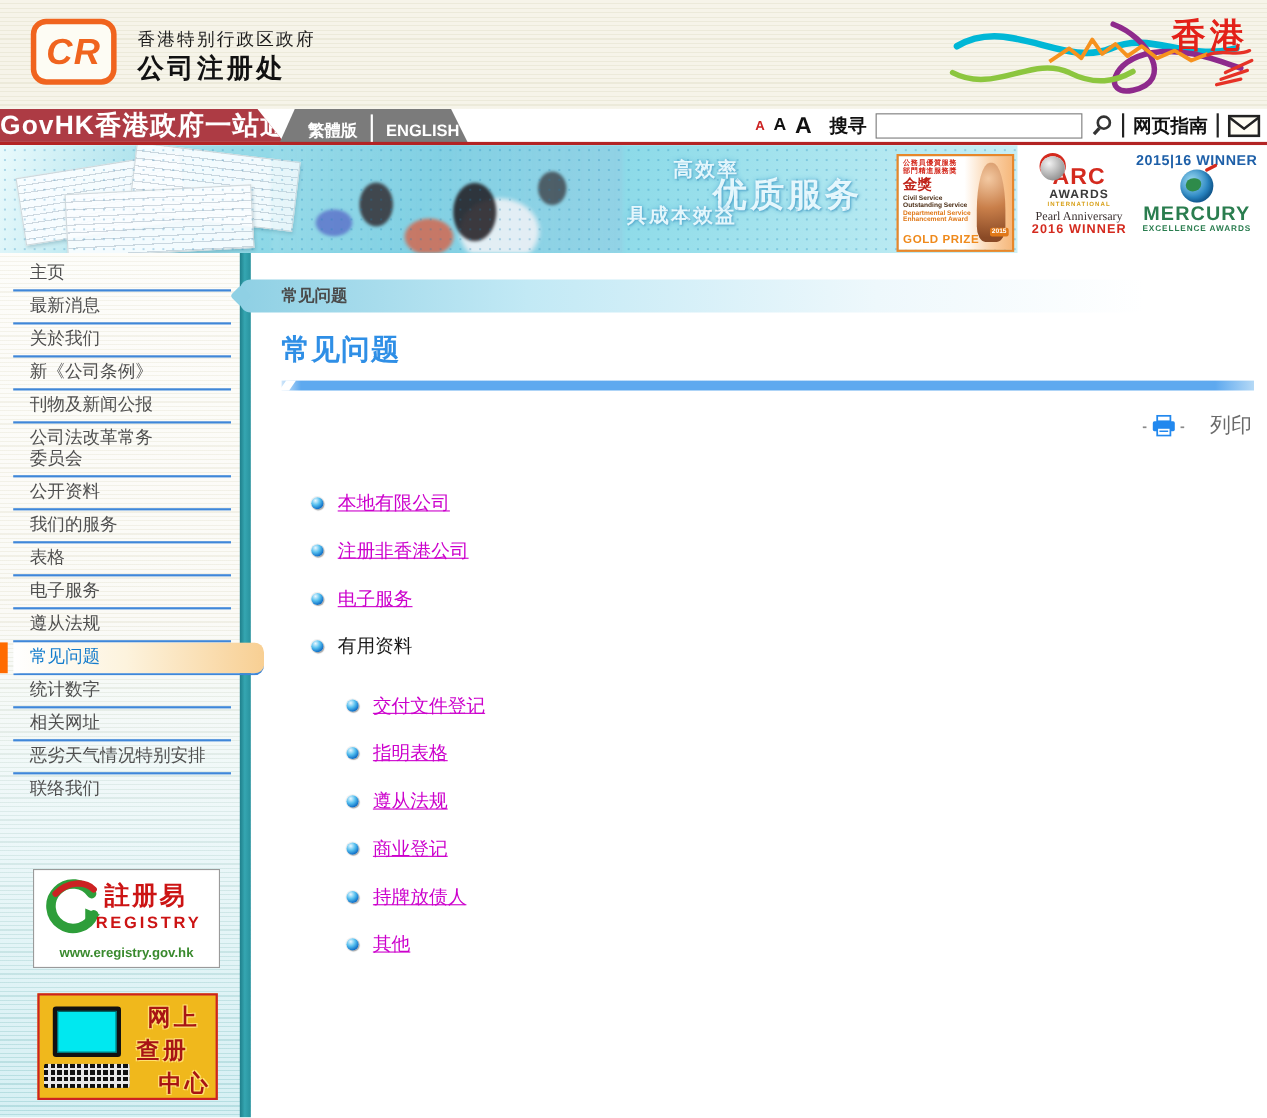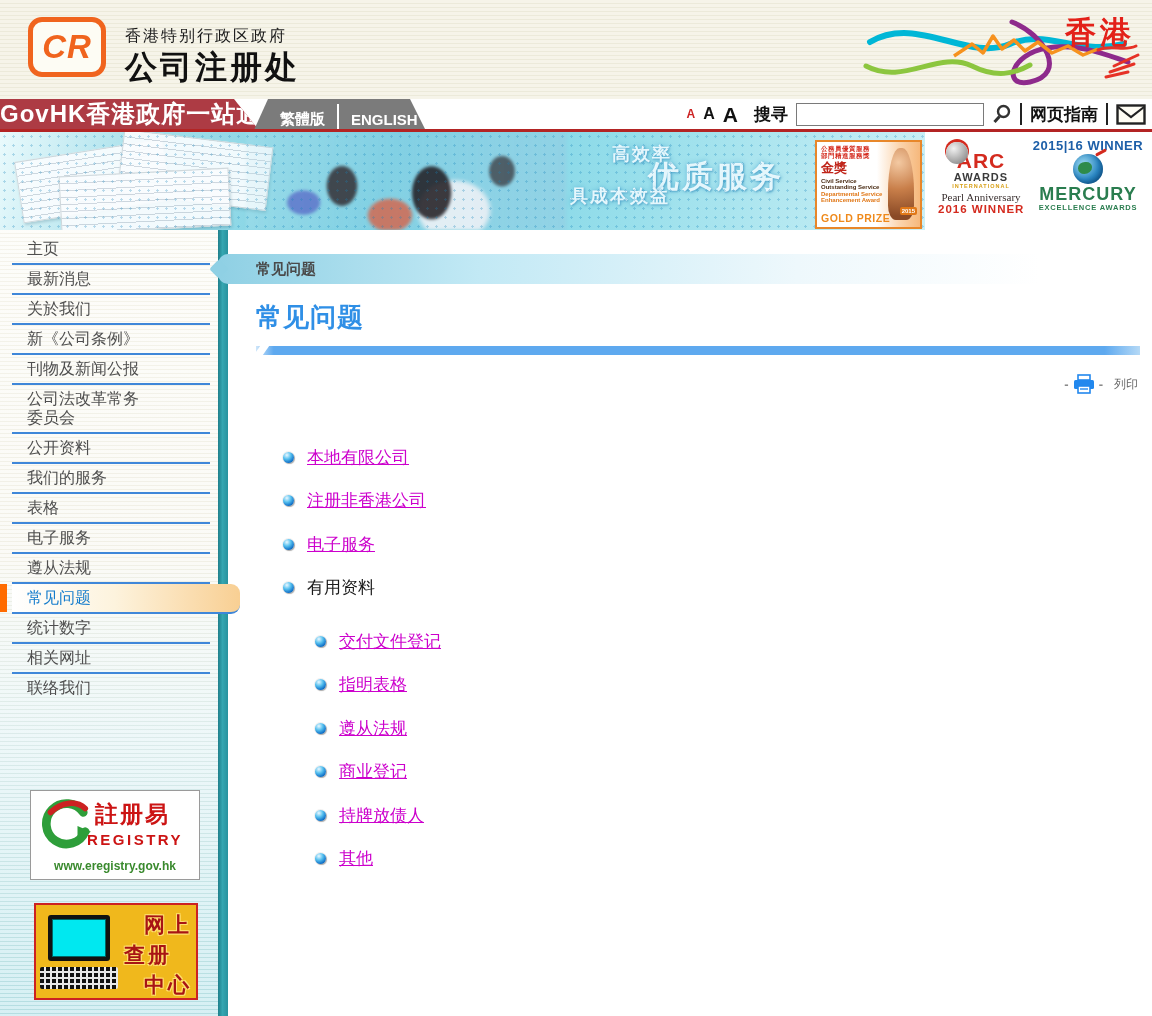--- a/index.html
+++ b/index.html
@@ -7,21 +7,21 @@
   .page { position:relative; width:1152px; height:1016px; overflow:hidden; background:#fff; }
 
   
   .hdr { position:absolute; left:0; top:0; width:1152px; height:99px;
     background:repeating-linear-gradient(180deg,#f6f4e9 0 3px,#eceada 3px 4px); }
   .cr-logo { position:absolute; left:28px; top:17px; width:78px; height:60px;
     border:5px solid #f0641e; border-radius:14px; background:#fdfcf4;
     display:flex; align-items:center; justify-content:center; }
   .cr-logo span { color:#f0641e; font-size:33px; font-weight:bold; font-style:italic; letter-spacing:1px; }
   .gov-line { position:absolute; left:125px; top:26px; font-size:16px; color:#1a1a1a; letter-spacing:2px; }
-  .dept-name { position:absolute; left:125px; top:46px; font-size:32px; font-weight:bold; color:#111; letter-spacing:3px; }
+  .dept-name { position:absolute; left:125px; top:46px; font-size:24px; font-weight:bold; color:#111; letter-spacing:3px; }
   .brand { position:absolute; left:862px; top:2px; width:285px; height:96px; }
   .brand-text { position:absolute; right:12px; top:10px; font-size:31px; font-weight:bold; color:#e32119; letter-spacing:4px; }
 
   
   .bar-red { position:absolute; left:0; top:99px; width:258px; height:30px; background:#ad3b44;
     clip-path:polygon(0 0,234px 0,258px 100%,0 100%); display:flex; align-items:center; }
   .bar-red span { color:#fff; font-size:24px; font-weight:bold; padding-left:0; letter-spacing:1px; white-space:nowrap; }
   .bar-gray { position:absolute; left:250px; top:99px; width:180px; height:40px; background:#7b7b7b;
     clip-path:polygon(18px 0,160px 0,180px 100%,0 100%); display:flex; align-items:center; }
   .bar-gray .lang { color:#fff; font-size:15px; font-weight:bold; padding:0 12px; white-space:nowrap; cursor:pointer; }
@@ -122,40 +122,40 @@
   .er-logo { position:absolute; left:4px; top:6px; }
 
   .searchctr { position:absolute; left:34px; top:673px; width:164px; height:97px; background:#f0b81c;
     border:2px solid #cc2222; z-index:2; cursor:pointer; }
   .monitor { position:absolute; left:12px; top:10px; width:62px; height:46px; background:#111; border-radius:3px; padding:4px; }
   .monitor .scr { width:100%; height:100%; background:#00e8f0; border:1px solid #066; }
   .kbd { position:absolute; left:4px; top:62px; width:78px; height:22px; background:#111; border-radius:2px;
     background-image:repeating-linear-gradient(90deg,transparent 0 4px,#e8e8e8 4px 6px),repeating-linear-gradient(180deg,transparent 0 4px,#e8e8e8 4px 6px); }
   .sc-txt { position:absolute; font-size:21px; font-weight:bold; color:#a81414;
     text-shadow:1px 1px 0 #ffe070,-1px -1px 0 #ffe070,1px -1px 0 #ffe070,-1px 1px 0 #ffe070; letter-spacing:3px; }
-  .sc1 { right:4px; top:6px; }
+  .sc1 { right:14px; top:6px; }
   .sc2 { right:24px; top:36px; }
   .sc3 { right:4px; top:66px; }
 
   
   .main { position:absolute; left:228px; top:230px; width:924px; height:786px; background:#fff; }
   .breadcrumb { position:absolute; left:218px; top:254px; width:934px; height:30px; z-index:3;
     border-radius:10px 0 0 10px;
     background:linear-gradient(90deg,#8fd0e4 0%,#c2e9f5 28%,#eef8fc 62%,#ffffff 88%);
     display:flex; align-items:center; }
   .breadcrumb::before { content:''; position:absolute; left:-6px; top:8px; width:14px; height:14px;
     background:#8fd0e4; transform:rotate(45deg); border-radius:3px; }
   .breadcrumb span { padding-left:38px; font-size:15px; font-weight:bold; color:#4a4a4a; }
   .page-title { position:absolute; left:256px; top:300px; font-size:26px; font-weight:bold; color:#2f8fe6; letter-spacing:1px; }
   .blue-bar { position:absolute; left:256px; top:346px; width:884px; height:9px;
     background:linear-gradient(90deg,#cfe6fa 0,#5ea9ef 2%,#5ea9ef 96%,#b5d9f6 100%); }
   .blue-bar::before { content:''; position:absolute; left:1px; top:0; width:9px; height:9px; background:#fff; transform:skewX(-35deg); }
   .print-row { position:absolute; top:374px; right:14px; display:flex; align-items:center; gap:3px; cursor:pointer; }
   .print-dash { color:#8a8a8a; font-size:13px; font-weight:bold; }
-  .print-label { font-size:12px; color:#6a6a6a; margin-left:8px; }
+  .print-label { font-size:19px; color:#6a6a6a; margin-left:20px; }
 
   .faq-list { position:absolute; left:283px; top:444px; list-style:none; }
   .faq-sublist { position:absolute; left:315px; top:628px; list-style:none; }
   .faq-list li, .faq-sublist li { display:flex; align-items:center; gap:13px; height:26px; margin-bottom:17.5px;text-align:right; }
   .bullet { width:11px; height:11px; border-radius:50%; flex:0 0 11px;
     background:radial-gradient(circle at 35% 28%,#eaf8ff,#56c0ef 38%,#1272c8 72%,#083e7a);
     box-shadow:1px 1px 1px rgba(0,0,0,.3),0 0 0 1px rgba(120,120,120,.12); }
   .faq-link { font-size:17px; color:#cc00cc; text-decoration:underline; cursor:pointer; }
   .faq-plain { font-size:17px; color:#1a1a1a; }
 </style>
@@ -268,20 +268,21 @@
       <li>公司法改革常务
 委员会</li>
       <li>公开资料</li>
       <li>我们的服务</li>
       <li>表格</li>
       <li>电子服务</li>
       <li>遵从法规</li>
       <li class="active">常见问题</li>
       <li>统计数字</li>
       <li>相关网址</li>
+      <li>恶劣天气情况特别安排</li>
       <li>联络我们</li>
     </ul>
 
     <div class="eregistry">
       <svg class="er-logo" width="58" height="52" viewBox="0 0 60 54">
         <path d="M50 16 A 21 21 0 1 0 52 36" stroke="#2e9e3a" stroke-width="9" fill="none" stroke-linecap="round"></path>
         <polygon points="44,30 58,36 44,44" fill="#2e9e3a"></polygon>
         <path d="M16 16 C 28 4, 44 4, 52 12" stroke="#cc2222" stroke-width="6" fill="none" stroke-linecap="round"></path>
       </svg>
       <div class="er-cn">註册易</div>

